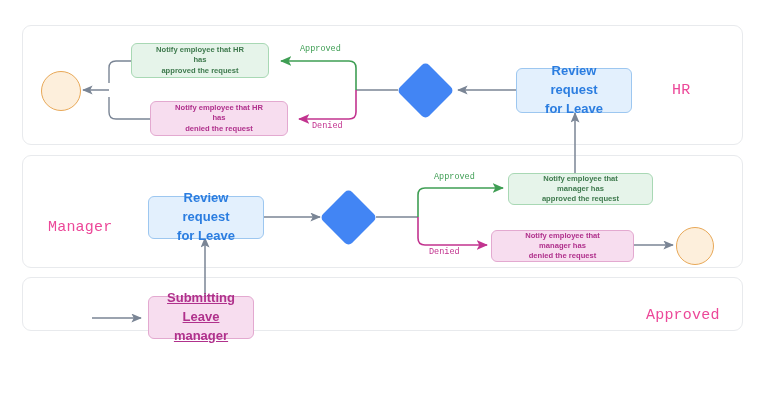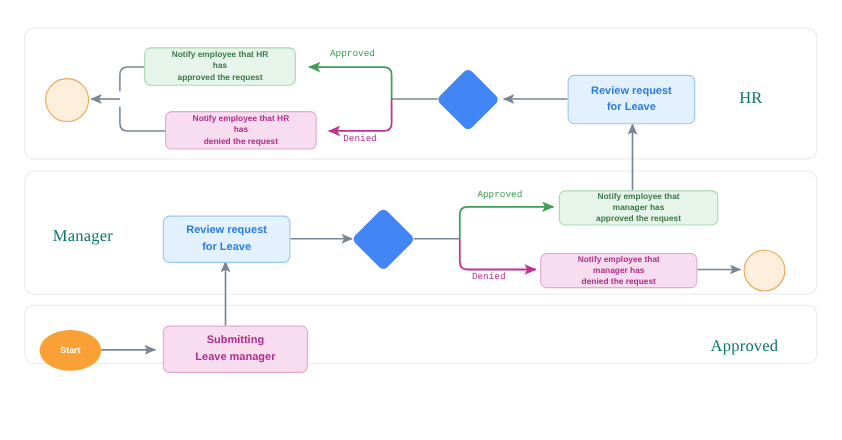--- a/index.html
+++ b/index.html
@@ -22,41 +22,41 @@
   }
   .lane {
     position: absolute;
     background: #ffffff;
     border: 1px solid #e8eaed;
     border-radius: 9px;
     box-sizing: border-box;
   }
   .lane-label {
     position: absolute;
-    color: #0f766e;
+    color: #ec4899;
     font-size: 14px;
     letter-spacing: 0.2px;
     white-space: nowrap;
-    font-family: Liberation Serif, serif;
+    font-family: Liberation Mono, monospace;
   }
   .node {
     position: absolute;
     box-sizing: border-box;
     display: flex;
     align-items: center;
     justify-content: center;
     text-align: center;
     border-radius: 6px;
     font-size: 7.6px;
     line-height: 1.35;
     font-weight: bold;
     padding: 2px 20px;
   }
   .node.big {
-    font-size: 10px;
+    font-size: 13px;
     line-height: 1.45;
   }
   .node-green {
     background: #e6f4ea;
     border: 1px solid #a8d8b4;
     color: #3f7a4e;
   }
   .node-pink {
     background: #f7ddef;
     border: 1px solid #e3a9d0;
@@ -175,21 +175,21 @@
 
     <g>
       <rect x="405" y="70" width="41" height="41" rx="5" ry="5" transform="rotate(45 425.5 90.5)" fill="#4285f4"></rect>
     </g>
     <g>
       <rect x="328" y="197" width="41" height="41" rx="5" ry="5" transform="rotate(45 348.5 217.5)" fill="#4285f4"></rect>
     </g>
   </svg>
 
   <div class="lane-label" style="left:672px; top:82px; font-size:15px;">HR</div>
-  <div class="lane-label" style="left:48px; top:207px; font-size:15px;">Manager</div>
+  <div class="lane-label" style="left:48px; top:219px; font-size:15px;">Manager</div>
   <div class="lane-label" style="left:646px; top:307px; font-size:15px;">Approved</div>
 
   <div class="ellipse ellipse-end2" style="left:41px; top:71px; width:40px; height:40px;"></div>
 
   <div class="node node-green" style="left:131px; top:43px; width:138px; height:35px; flex-direction:column;">
     <span>Notify employee that HR has</span>
     <span>approved the request</span>
   </div>
 
   <div class="node node-pink" style="left:150px; top:101px; width:138px; height:35px; flex-direction:column;">
@@ -218,22 +218,19 @@
   <div class="node node-pink" style="left:491px; top:230px; width:143px; height:32px; flex-direction:column;">
     <span>Notify employee that manager has</span>
     <span>denied the request</span>
   </div>
 
   <div class="ellipse ellipse-end2" style="left:676px; top:227px; width:38px; height:38px;"></div>
 
   <div class="edge-label lbl-approved" style="left:434px; top:172px;">Approved</div>
   <div class="edge-label lbl-denied" style="left:429px; top:247px;">Denied</div>
 
-  <div class="ellipse ellipse-start" style="left:36px; top:300px; width:56px; height:37px;">
-    <span>Start</span>
-  </div>
-
-  <div class="node node-pink big" style="left:148px; top:296px; width:132px; height:43px; flex-direction:column;">
+
+  <div class="node node-pink big" style="left:148px; top:296px; width:106px; height:43px; flex-direction:column;text-decoration:underline;">
     <span>Submitting</span>
     <span>Leave manager</span>
   </div>
 
 </div>
 
 </body></html>

